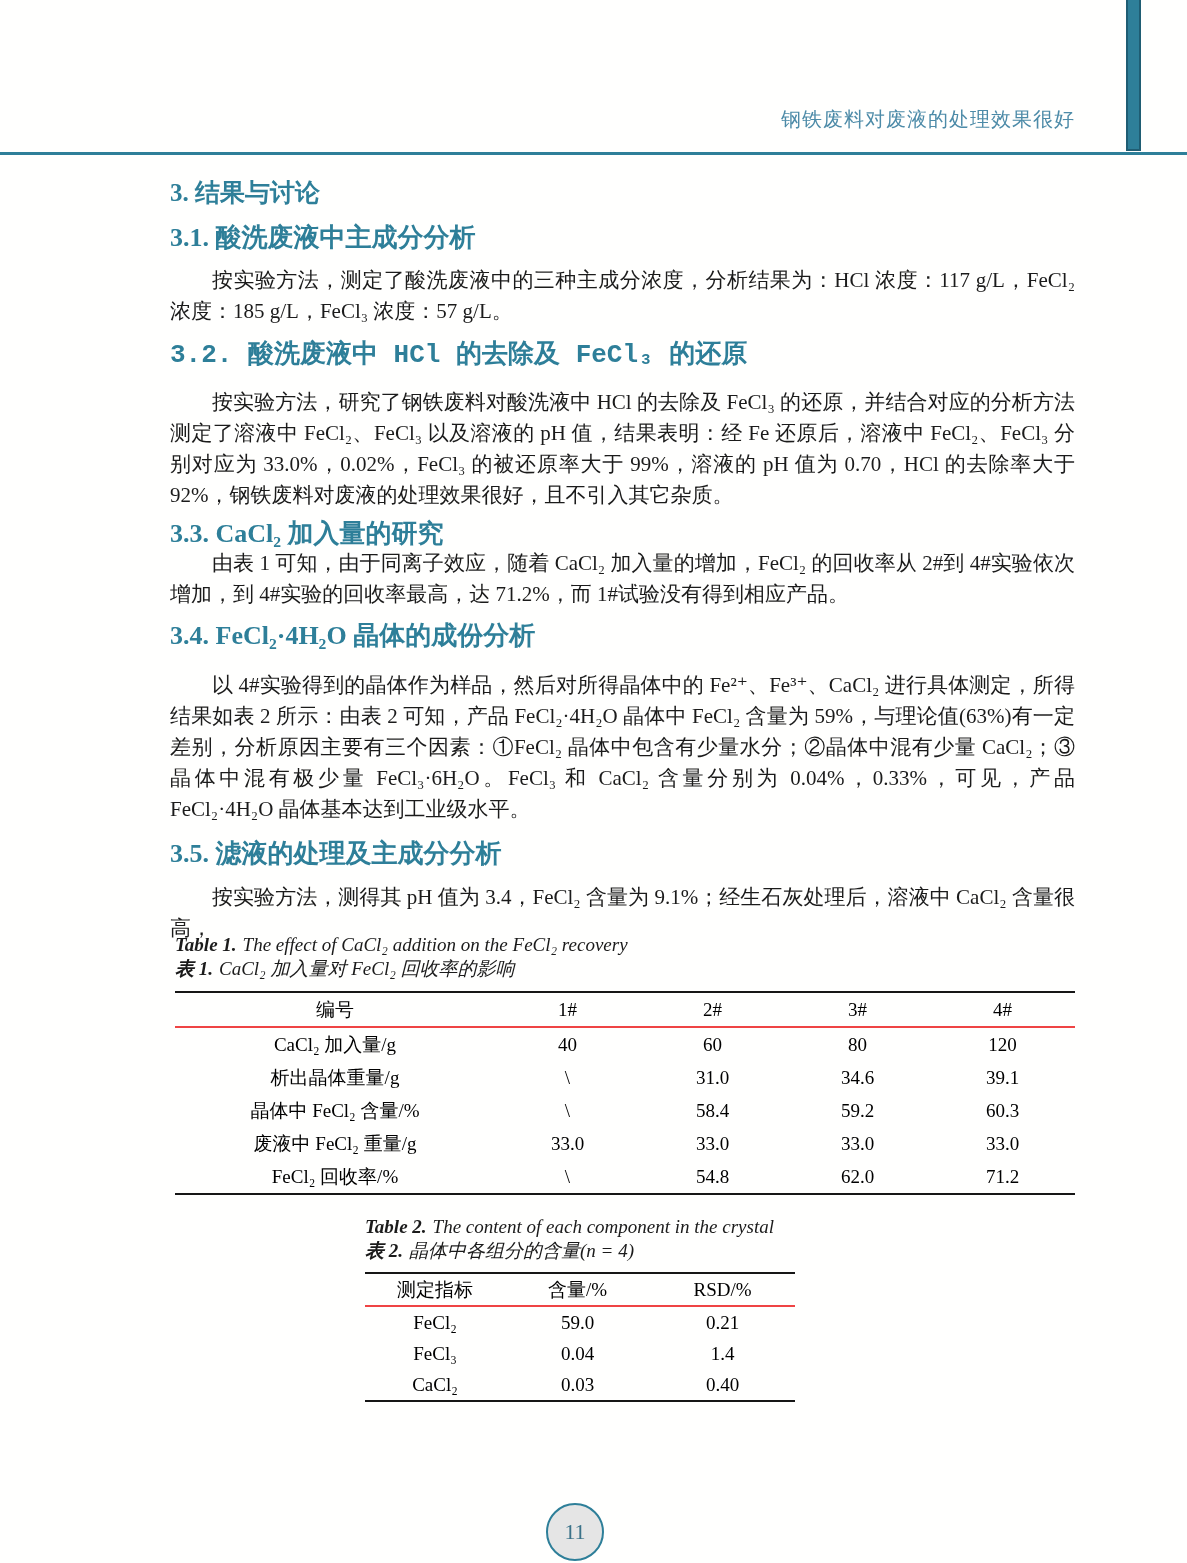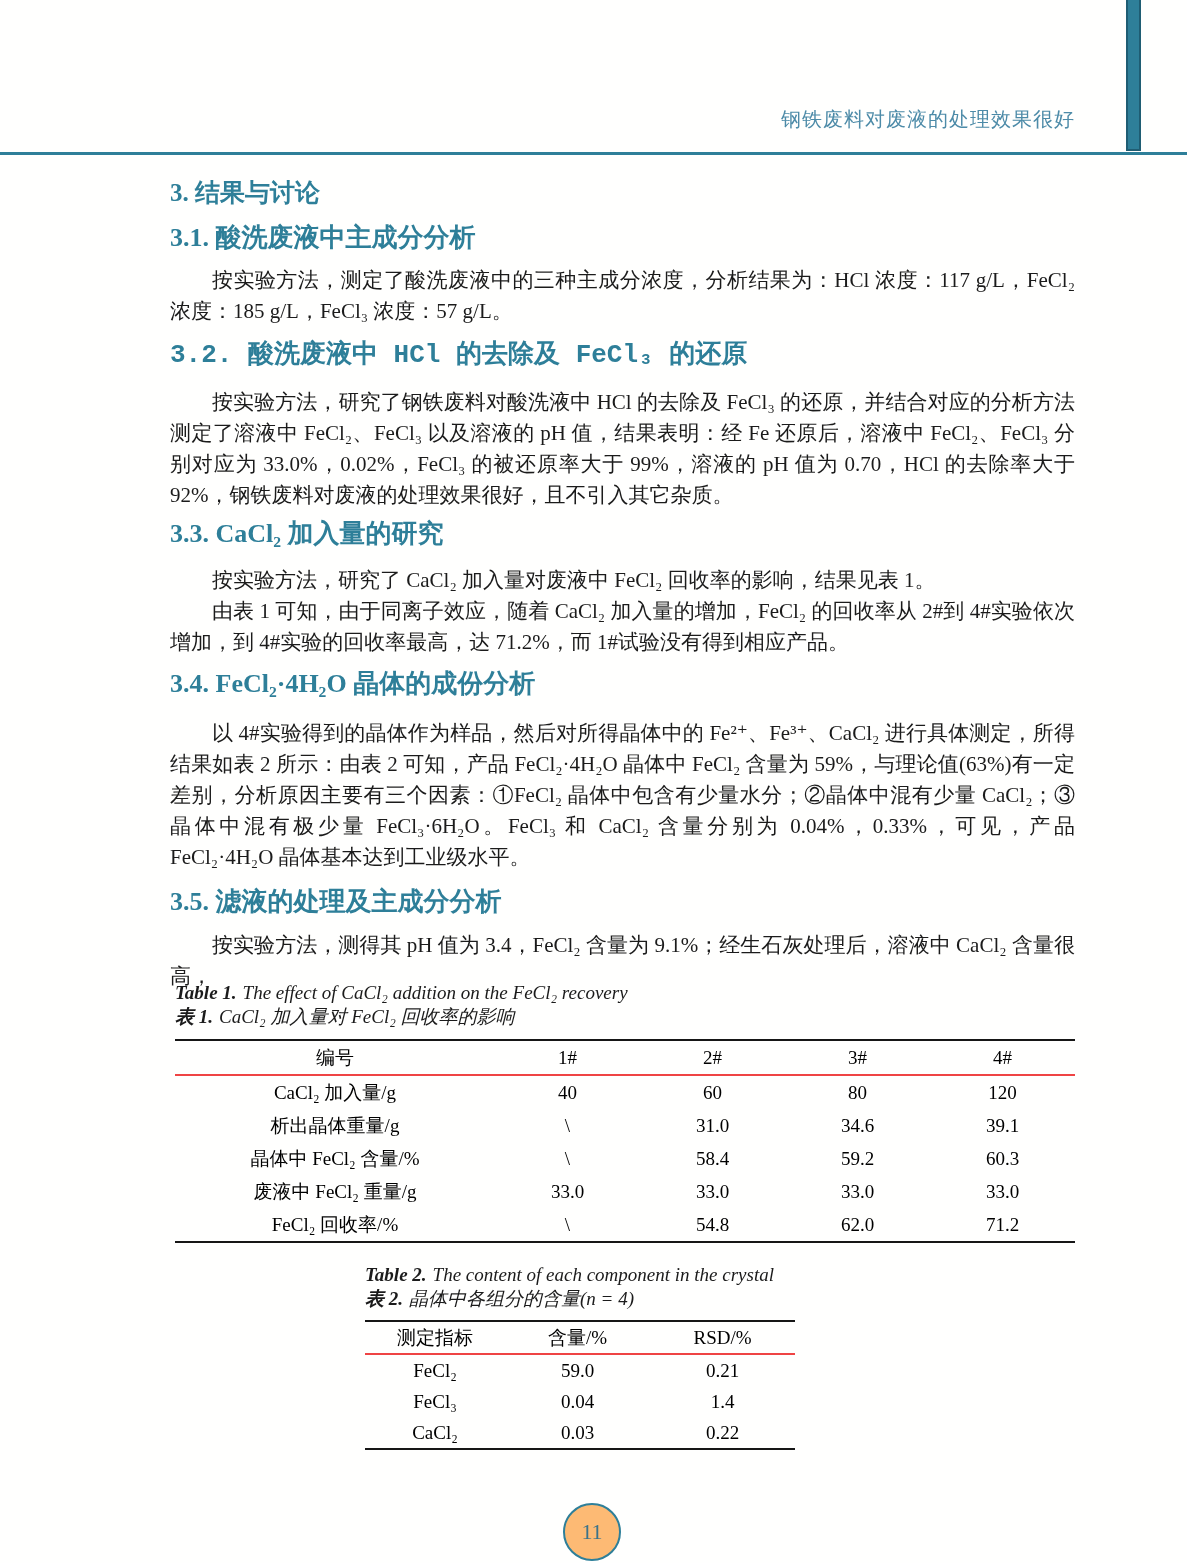--- a/index.html
+++ b/index.html
@@ -60,22 +60,22 @@
     border-top:2px solid #161616; border-bottom:2px solid #161616;
   }
   table.datatable td { text-align:center; padding:0; }
   table.t1 { width:900px; margin-left:5px; margin-top:10px; }
   table.t1 td { height:33px; }
   table.t2 { width:430px; margin-left:195px; margin-top:9px; }
   table.t2 td { height:31px; }
   table.datatable tr.head td { border-bottom:2px solid #ef4444; }
 
   .page-badge {
-    position:absolute; left:563px; top:1503px; width:58px; height:58px;
-    border-radius:50%; background:#fdba74; border:2px solid #2e7f99;
+    position:absolute; left:546px; top:1503px; width:58px; height:58px;
+    border-radius:50%; background:#e5e5e5; border:2px solid #2e7f99;
     box-sizing:border-box; display:flex; align-items:center; justify-content:center;
     font-size:22px; color:#3b7289;
   }
 </style>
 </head>
 <body>
 
 <div class="page">
 
   <div class="side-accent"></div>
@@ -86,21 +86,20 @@
 
     <h1 class="sec">3. 结果与讨论</h1>
 
     <h2 class="sec s31">3.1. 酸洗废液中主成分分析</h2>
     <p class="body p1">按实验方法，测定了酸洗废液中的三种主成分浓度，分析结果为：HCl 浓度：117 g/L，FeCl₂浓度：185 g/L，FeCl₃ 浓度：57 g/L。</p>
 
     <h2 class="sec s32">3.2. 酸洗废液中 HCl 的去除及 FeCl₃ 的还原</h2>
     <p class="body p2">按实验方法，研究了钢铁废料对酸洗液中 HCl 的去除及 FeCl₃ 的还原，并结合对应的分析方法测定了溶液中 FeCl₂、FeCl₃ 以及溶液的 pH 值，结果表明：经 Fe 还原后，溶液中 FeCl₂、FeCl₃ 分别对应为 33.0%，0.02%，FeCl₃ 的被还原率大于 99%，溶液的 pH 值为 0.70，HCl 的去除率大于 92%，钢铁废料对废液的处理效果很好，且不引入其它杂质。</p>
 
     <h2 class="sec s33">3.3. CaCl₂ 加入量的研究</h2>
-    <p class="body p3">按实验方法，研究了 CaCl₂ 加入量对废液中 FeCl₂ 回收率的影响，结果见表 1。</p>
     <p class="body p4">由表 1 可知，由于同离子效应，随着 CaCl₂ 加入量的增加，FeCl₂ 的回收率从 2#到 4#实验依次增加，到 4#实验的回收率最高，达 71.2%，而 1#试验没有得到相应产品。</p>
 
     <h2 class="sec s34">3.4. FeCl₂·4H₂O 晶体的成份分析</h2>
     <p class="body p5">以 4#实验得到的晶体作为样品，然后对所得晶体中的 Fe²⁺、Fe³⁺、CaCl₂ 进行具体测定，所得结果如表 2 所示：由表 2 可知，产品 FeCl₂·4H₂O 晶体中 FeCl₂ 含量为 59%，与理论值(63%)有一定差别，分析原因主要有三个因素：①FeCl₂ 晶体中包含有少量水分；②晶体中混有少量 CaCl₂；③晶体中混有极少量 FeCl₃·6H₂O。FeCl₃ 和 CaCl₂ 含量分别为 0.04%，0.33%，可见，产品 FeCl₂·4H₂O 晶体基本达到工业级水平。</p>
 
     <h2 class="sec s35">3.5. 滤液的处理及主成分分析</h2>
     <p class="body p6">按实验方法，测得其 pH 值为 3.4，FeCl₂ 含量为 9.1%；经生石灰处理后，溶液中 CaCl₂ 含量很高，</p>
 
     <div class="caption cap1">
       <p class="line"><span class="cap-label">Table 1.</span><span>The effect of CaCl₂ addition on the FeCl₂ recovery</span></p>
@@ -184,21 +183,21 @@
           <td>0.21</td>
         </tr>
         <tr>
           <td>FeCl₃</td>
           <td>0.04</td>
           <td>1.4</td>
         </tr>
         <tr>
           <td>CaCl₂</td>
           <td>0.03</td>
-          <td>0.22</td>
+          <td>0.40</td>
         </tr>
       </tbody>
     </table>
 
   </div>
 
   <div class="page-badge">
     <span>11</span>
   </div>
 

